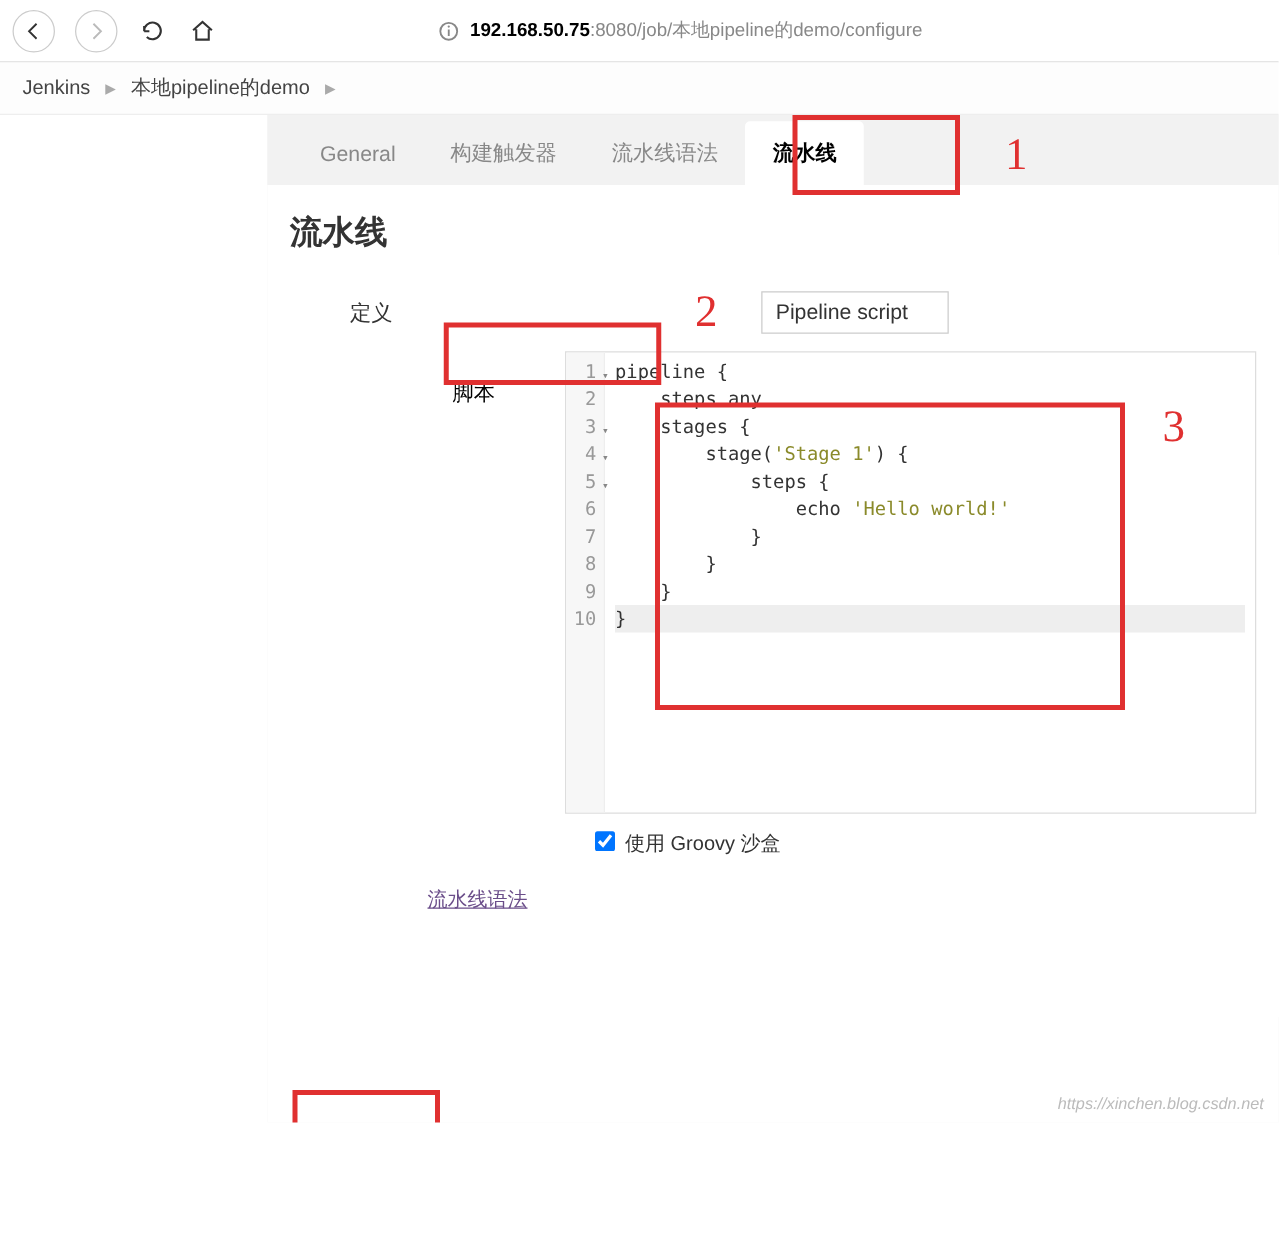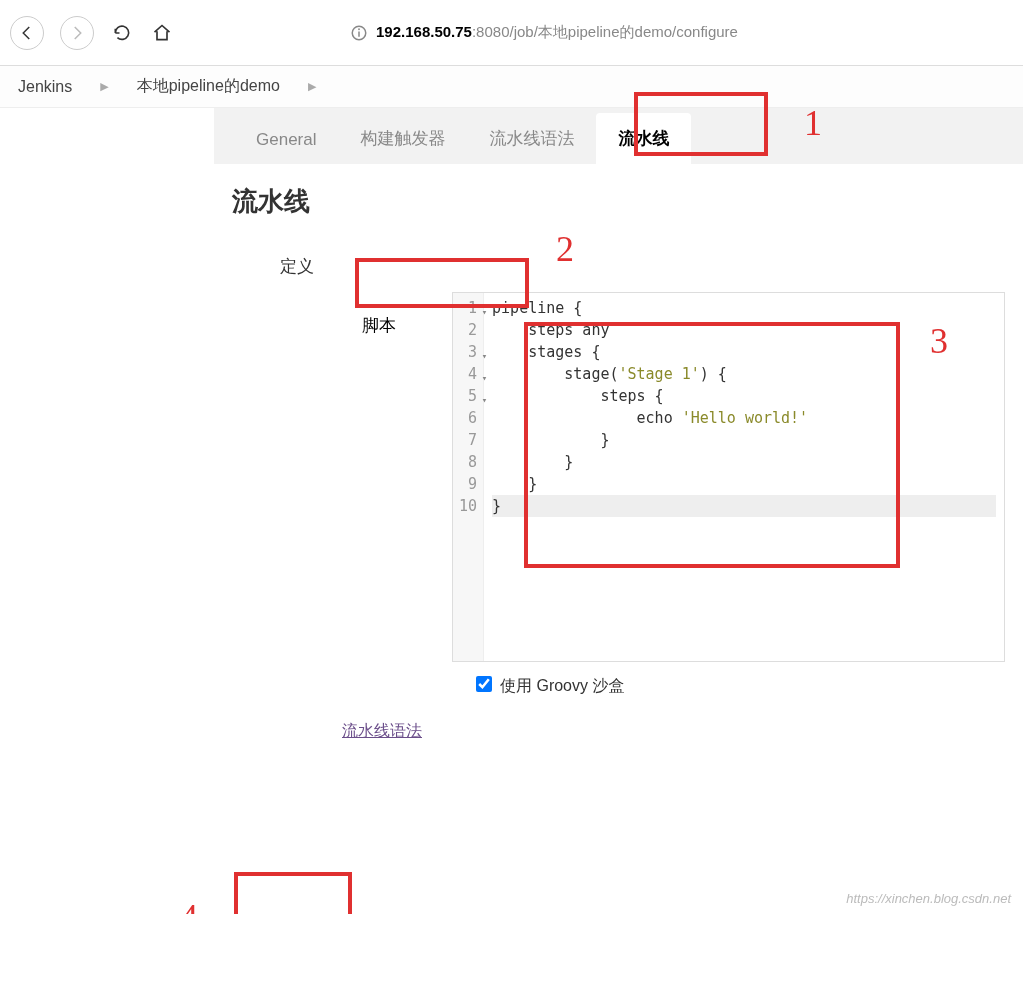--- a/index.html
+++ b/index.html
@@ -1,27 +1,27 @@
 <!DOCTYPE html>
 <html><head>
 <meta charset="utf-8">
 <style>
 * { box-sizing: border-box; margin: 0; padding: 0; }
 body { font-family: "Microsoft YaHei", Arial, sans-serif; font-size: 14px; color: #333; background: #fff; width: 1023px; }
-.browser-toolbar { display: flex; align-items: center; padding: 6px 10px; gap: 16px; border-bottom: 1px solid #ddd; height: 66px; }
+.browser-toolbar { display: flex; align-items: center; padding: 6px 10px; gap: 16px; border-bottom: 1px solid #ddd; height: 50px; }
 .nav-btn { width: 34px; height: 34px; border: 1px solid #ccc; border-radius: 50%; display: flex; align-items: center; justify-content: center; cursor: pointer; background: #fff; color: #333; }
 .nav-btn svg { width: 18px; height: 18px; stroke: #333; fill: none; stroke-width: 2; }
 .nav-btn.fwd svg { stroke: #bbb; }
 .nav-plain { width: 24px; height: 24px; display: flex; align-items: center; justify-content: center; cursor: pointer; }
 .nav-plain svg { width: 20px; height: 20px; stroke: #333; fill: none; stroke-width: 2; }
 .url-bar { flex: 1; display: flex; align-items: center; gap: 8px; padding-left: 160px; }
 .url-bar svg { width: 18px; height: 18px; }
 .url-text { font-size: 15px; color: #888; }
 .url-text b { color: #000; font-weight: 600; }
-.breadcrumbs { display: flex; align-items: center; gap: 28px; padding: 10px 18px; font-size: 16px; color: #444; border-bottom: 1px solid #eee; background: #fdfdfd; }
+.breadcrumbs { display: flex; align-items: center; gap: 12px; padding: 10px 18px; font-size: 16px; color: #444; border-bottom: 1px solid #eee; background: #fdfdfd; }
 .breadcrumbs .crumb { cursor: pointer; }
 .breadcrumbs .sep { color: #aaa; font-size: 11px; }
 .content-area { display: flex; }
 .sidebar-space { width: 214px; }
 .main { flex: 1; background: #f2f2f2; }
 .tabs { display: flex; align-items: flex-end; height: 56px; background: #f2f2f2; padding-left: 20px; }
 .tab { padding: 14px 22px; color: #888; font-size: 17px; cursor: pointer; }
 .tab.active { background: #fff; color: #000; font-weight: 700; border-top-left-radius: 4px; border-top-right-radius: 4px; }
 .panel { background: #fff; padding: 20px 18px 30px 18px; min-height: 750px; }
 .section-title { font-size: 26px; font-weight: 700; margin-bottom: 30px; }
@@ -100,20 +100,23 @@
       <div class="tab">构建触发器</div>
       <div class="tab">流水线语法</div>
       <div class="tab active rel">流水线</div>
     </div>
 
     <div class="panel rel">
       <div class="section-title">流水线</div>
 
       <div class="form-row">
         <div class="form-label">定义</div>
+        <div class="form-field">
+          <div class="select-box">Pipeline script</div>
+        </div>
       </div>
 
       <div class="script-row">
         <div class="script-label">脚本</div>
         <div class="editor">
           <div class="gutter">
             <div class="fold">1</div>
               <div>2</div>
               <div class="fold">3</div>
               <div class="fold">4</div>

